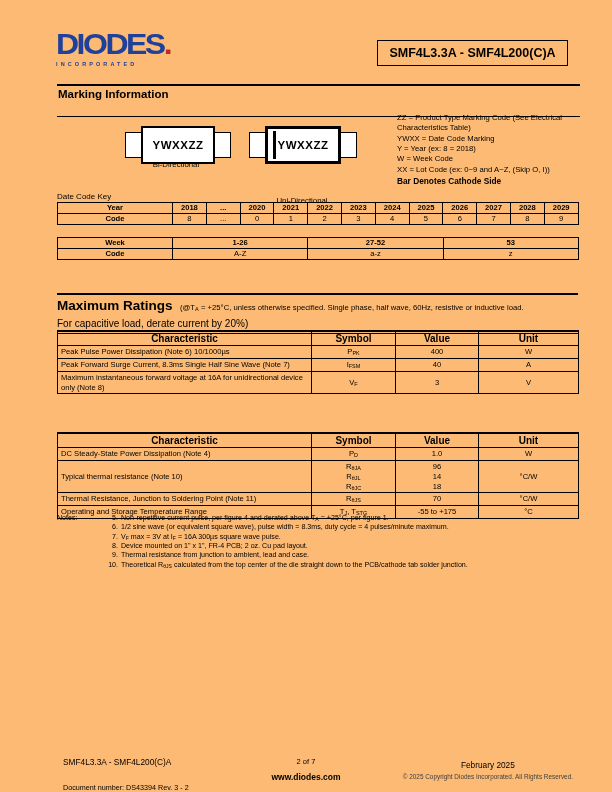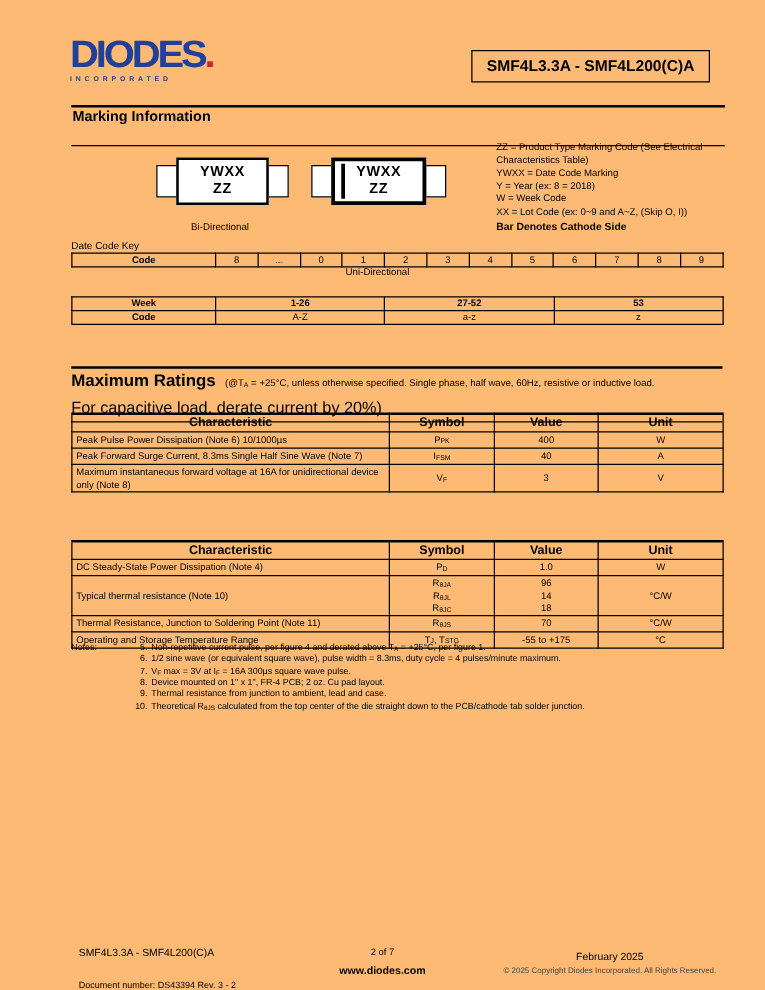--- a/index.html
+++ b/index.html
@@ -24,25 +24,25 @@
           font-weight:700;font-size:11.5px;padding:2px 1px 16px;}
   #marking-hd{top:84px;}
 
   
   #pkg-area{left:57px;top:112px;width:521px;height:90px;}
   .pkg{position:absolute;display:flex;align-items:center;top:14px;}
   #pkg-bi{left:68px;}
   #pkg-uni{left:192px;}
   .lead{width:15px;height:24px;border:1.5px solid #000;background:#fff;}
   .pkg-body{width:70px;height:34px;border:2px solid #000;background:#fff;margin:0 -1px;z-index:1;
-            display:flex;flex-direction:column;align-items:center;justify-content:center;position:relative;}
+            display:flex;flex-direction:row;align-items:center;justify-content:center;position:relative;}
   .pkg-body.uni{border-width:3px;height:32px;}
   .pkg-text{font-weight:700;font-size:11.5px;line-height:1.1;letter-spacing:.5px;}
   .cathode-bar{position:absolute;left:5px;top:2px;bottom:2px;width:3px;background:#000;}
-  .pkg-label{position:absolute;top:65px;font-size:7.8px;text-align:center;width:104px;}
+  .pkg-label{position:absolute;top:48px;font-size:7.8px;text-align:center;width:104px;}
   #pkg-bi-label{left:67px;}
   #pkg-uni-label{left:193px;margin-top:36px;}
 
   
   #legend{left:397px;top:113px;width:182px;font-size:7.7px;line-height:1.34;}
   .legend-bold{font-weight:700;font-size:8.3px;margin-top:1px;}
 
   
   #dck-label{left:57px;top:192px;font-size:8px;}
   .dc-table{border-collapse:collapse;table-layout:fixed;width:521px;}
@@ -50,21 +50,21 @@
                padding:0 1px;line-height:1.1;}
   .dc-table td.b{font-weight:700;}
   #year-table{left:57px;top:202px;}
   #week-table{left:57px;top:237px;}
 
   
   #maxr-hd{left:57px;top:293px;width:521px;border-top:2.6px solid #000;border-bottom:1px solid #000;
            padding:1px 0 4px;}
   .mr-title{font-size:13.5px;font-weight:700;display:inline;}
   .mr-sub{font-size:7.7px;display:inline;margin-left:3px;}
-  .mr-sub2{font-size:13px;display:block;margin-top:4px;}
+  .mr-sub2{font-size:10px;display:block;margin-top:4px;}
   #thermal-hd{left:57px;top:407px;width:521px;border-top:2.6px solid #000;border-bottom:1px solid #000;
               padding:2px 0 4px;}
   .th-title{font-size:13.5px;font-weight:700;}
 
   
   .spec-table{border-collapse:collapse;table-layout:fixed;width:521px;
               border:1.2px solid #000;border-top:2.6px solid #000;}
   .spec-table th{border:1px solid #000;font-size:10px;font-weight:700;padding:1px 2px;height:11px;}
   .spec-table td{border:1px solid #000;font-size:7.6px;padding:1px 3px;vertical-align:middle;
                  line-height:1.3;}
@@ -138,20 +138,35 @@
   </div>
 
   <div class="abs" id="dck-label">Date Code Key</div>
   <table class="abs dc-table" id="year-table">
     <colgroup>
         <col style="width:115px">
         <col span="12" style="width:33.8px">
       </colgroup>
     <tbody>
         <tr>
+          <td class="b">Year</td>
+          <td class="b">2018</td>
+          <td class="b">...</td>
+          <td class="b">2020</td>
+          <td class="b">2021</td>
+          <td class="b">2022</td>
+          <td class="b">2023</td>
+          <td class="b">2024</td>
+          <td class="b">2025</td>
+          <td class="b">2026</td>
+          <td class="b">2027</td>
+          <td class="b">2028</td>
+          <td class="b">2029</td>
+        </tr>
+        <tr>
           <td class="b">Code</td>
           <td>8</td>
           <td>...</td>
           <td>0</td>
           <td>1</td>
           <td>2</td>
           <td>3</td>
           <td>4</td>
           <td>5</td>
           <td>6</td>

